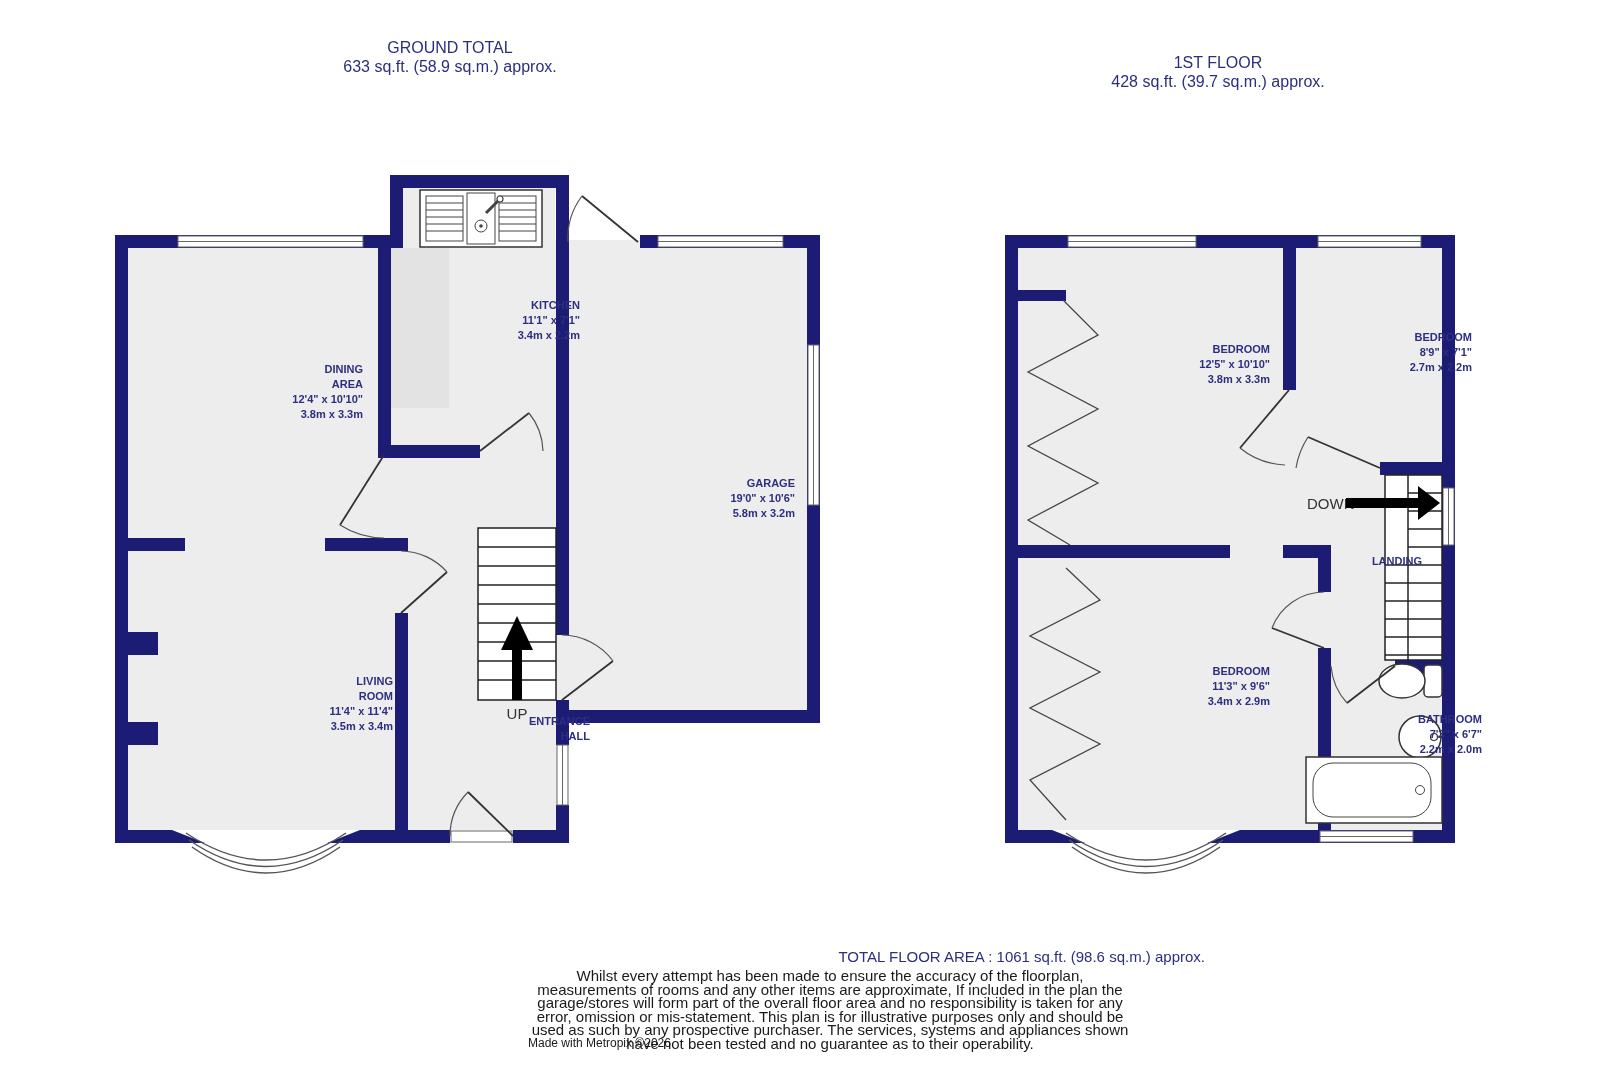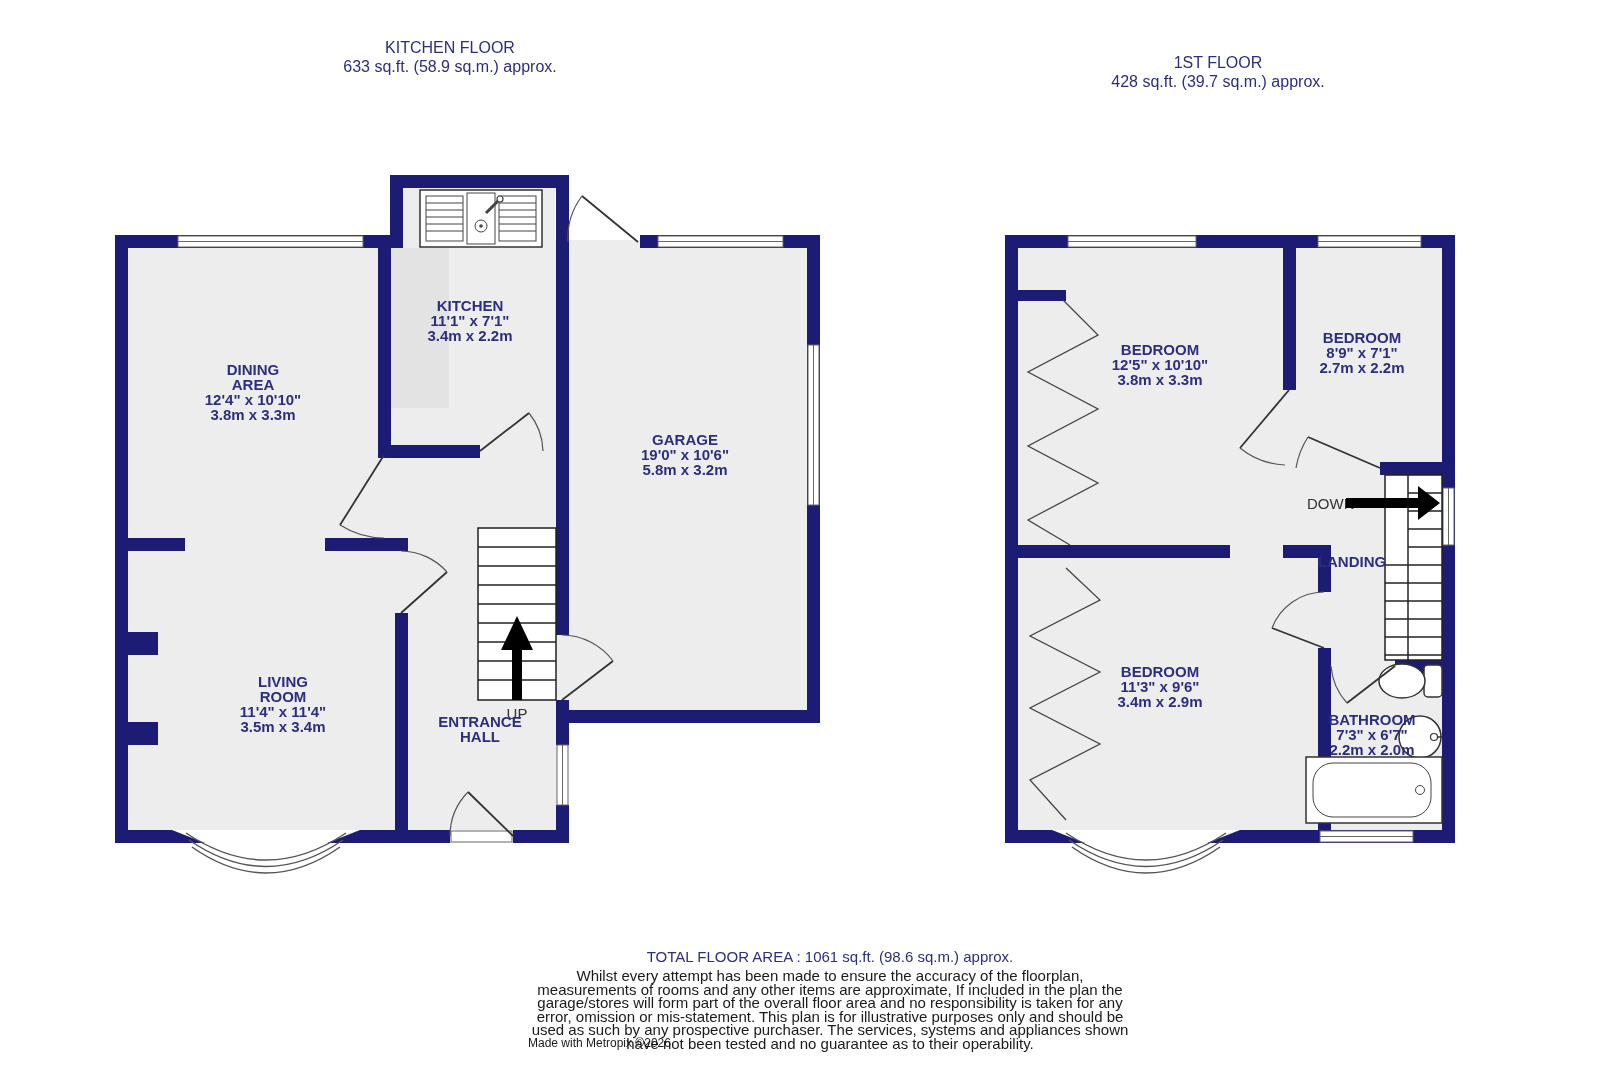--- a/index.html
+++ b/index.html
@@ -1,23 +1,23 @@
 <!DOCTYPE html>
 <html style="--wall: #1c1c74; --label: #2c2e80;"><head>
 <meta charset="utf-8">
 <style>
   html,body{margin:0;padding:0;background:#ffffff;}
   #canvas{position:relative;width:1615px;height:1080px;background:#ffffff;overflow:hidden;
           font-family:"Liberation Sans",sans-serif;}
   svg{position:absolute;left:0;top:0;}
   .floor-title{position:absolute;text-align:center;color:var(--label);font-size:16px;line-height:19px;}
-  .room-label{position:absolute;text-align:center;color:var(--label);font-weight:bold;
-              font-size:15px;line-height:15px;}
+  .room-label{position:absolute;text-align:right;color:var(--label);font-weight:bold;
+              font-size:11px;line-height:15px;}
   .room-name{white-space:pre-line;}
-  .footer-total{position:absolute;text-align:center;color:var(--label);font-size:15px;}
+  .footer-total{position:absolute;text-align:right;color:var(--label);font-size:15px;}
   .footer-disclaimer{position:absolute;text-align:center;color:#1a1a1a;font-size:15px;line-height:13.5px;}
   .footer-credit{position:absolute;text-align:left;color:#1a1a1a;font-size:12px;}
   .stair-text{font-family:"Liberation Sans",sans-serif;font-size:15px;fill:#333;}
   .wall{fill:var(--wall);}
   .win-rect{fill:#ffffff;stroke:#666;stroke-width:1;}
   .win-line{stroke:#666;stroke-width:1;}
   .door-leaf{stroke:#333;stroke-width:1.8;fill:none;}
   .door-arc{stroke:#555;stroke-width:1.2;fill:none;}
   .tread{stroke:#222;stroke-width:1.5;}
   .fixture{fill:#ffffff;stroke:#333;stroke-width:1.5;}
@@ -265,40 +265,40 @@
           </g>
       <g>
             <path class="door-leaf" d="M 1395,666 L 1347,703"></path>
             <path class="door-arc" d="M 1331,666 A 62 62 0 0 0 1347,703"></path>
           </g>
     </g>
   </g>
 </svg>
 
 <div class="floor-title" style="left:230px;top:38px;width:440px;">
-  <div>KITCHEN FLOOR</div>
+  <div>GROUND TOTAL</div>
   <div>633 sq.ft. (58.9 sq.m.) approx.</div>
 </div>
 <div class="floor-title" style="left:998px;top:44px;width:440px;margin-top:9px;">
   <div>1ST FLOOR</div>
   <div>428 sq.ft. (39.7 sq.m.) approx.</div>
 </div>
 
 <div class="room-label" style="left:143px;top:362px;width:220px;">
   <div class="room-name">DINING
 AREA</div>
   <div>12'4" x 10'10"</div>
   <div>3.8m x 3.3m</div>
 </div>
 <div class="room-label" style="left:360px;top:298px;width:220px;">
   <div class="room-name">KITCHEN</div>
   <div>11'1" x 7'1"</div>
   <div>3.4m x 2.2m</div>
 </div>
-<div class="room-label" style="left:575px;top:432px;width:220px;">
+<div class="room-label" style="left:575px;top:476px;width:220px;">
   <div class="room-name">GARAGE</div>
   <div>19'0" x 10'6"</div>
   <div>5.8m x 3.2m</div>
 </div>
 <div class="room-label" style="left:173px;top:674px;width:220px;">
   <div class="room-name">LIVING
 ROOM</div>
   <div>11'4" x 11'4"</div>
   <div>3.5m x 3.4m</div>
 </div>

